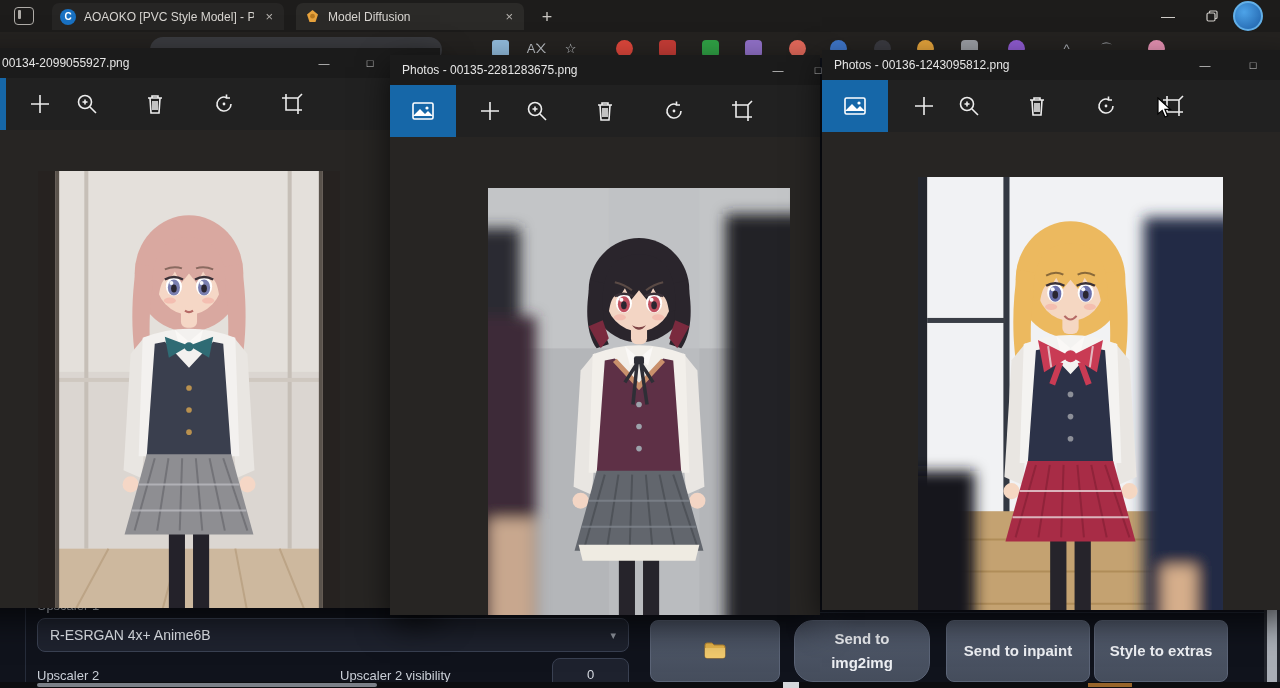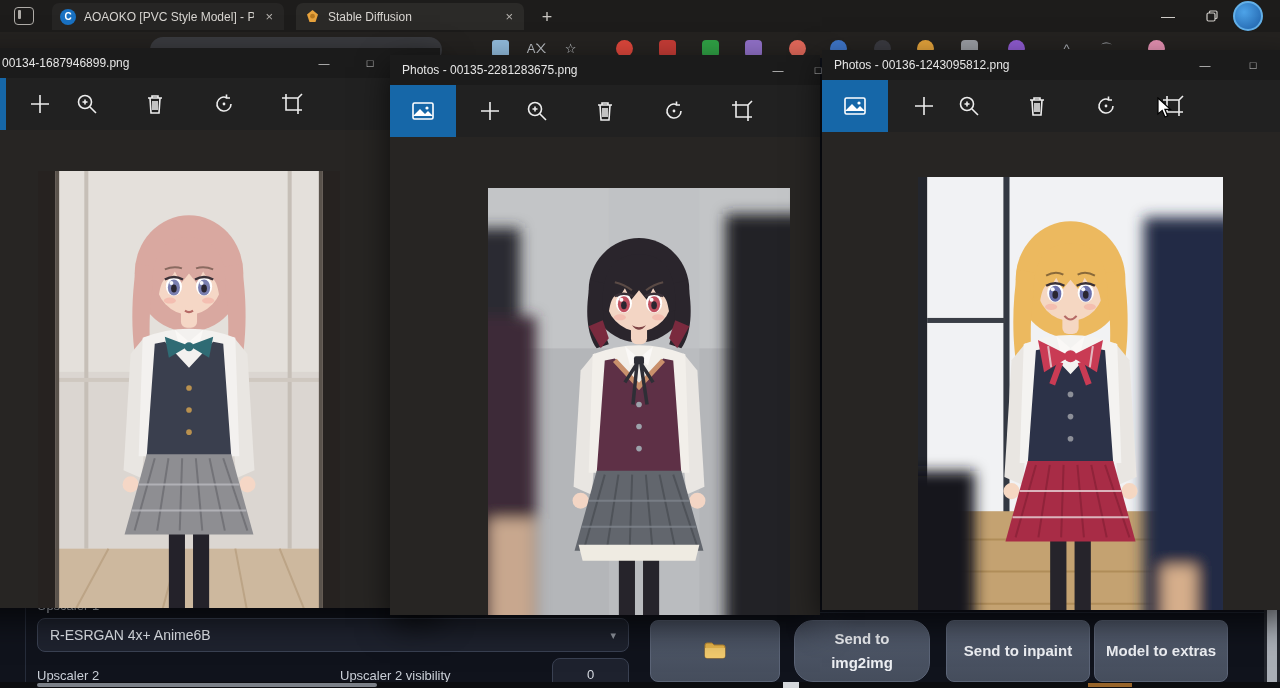--- a/index.html
+++ b/index.html
@@ -67,21 +67,21 @@
       <span class="tlabel">AOAOKO [PVC Style Model] - PV</span>
       <span class="tclose">×</span>
     </div>
     <div class="tab" style="left:296px;width:228px;background:#2B2A28;">
       <span class="favicon" style="background:transparent;">
         <svg width="15" height="15" viewBox="0 0 15 15">
             <path d="M7.5 1 L13 5.5 L10.5 13 L4.5 13 L2 5.5 Z" fill="#E8A33D"></path>
             <circle cx="7.5" cy="7.2" r="2.4" fill="#B97A20"></circle>
           </svg>
       </span>
-      <span class="tlabel">Stable Diffusion</span>
+      <span class="tlabel">Model Diffusion</span>
       <span class="tclose">×</span>
     </div>
     <div id="newtab">+</div>
     <div class="wctl" style="left:1146px;">—</div>
     <div class="wctl" style="left:1190px;">
       <svg width="12" height="12" viewBox="0 0 12 12" fill="none" stroke="#CFCCC8" stroke-width="1.2">
           <rect x="1" y="3" width="8" height="8" rx="1.5"></rect>
           <path d="M3.5 3 V1.8 A1 1 0 0 1 4.5 1 H10 A1 1 0 0 1 11 2 V7.5 A1 1 0 0 1 10 8.5 H9"></path>
         </svg>
     </div>
@@ -124,30 +124,30 @@
     </div>
     <div id="sd-divider"></div>
     <div class="sdbtn" style="left:650px;width:130px;">
       <svg width="22" height="18" viewBox="0 0 22 18">
           <path d="M1 3 a2 2 0 0 1 2-2 h5 l2 2 h9 a2 2 0 0 1 2 2 v9 a2 2 0 0 1-2 2 h-16 a2 2 0 0 1-2-2 Z" fill="#E8B64C" stroke="#B8862E" stroke-width="1"></path>
           <path d="M1 6 h20 v8 a2 2 0 0 1-2 2 h-16 a2 2 0 0 1-2-2 Z" fill="#F3CB6E"></path>
         </svg>
     </div>
     <div class="sdbtn" style="left:794px;width:136px;border-radius:19px;">Send to img2img</div>
     <div class="sdbtn" style="left:946px;width:144px;">Send to inpaint</div>
-    <div class="sdbtn" style="left:1094px;width:134px;">Model to extras</div>
+    <div class="sdbtn" style="left:1094px;width:134px;">Style to extras</div>
     <div id="vscroll">
       <div class="thumb"></div>
 
     </div>
   </div>
 
   <div class="pwin" style="left:-60px;top:48px;width:500px;height:560px;z-index:3;">
     <div class="ptitle">
-      <span class="pt-text" style="left:62px;">00134-1687946899.png</span>
+      <span class="pt-text" style="left:62px;">00134-2099055927.png</span>
       <span class="pctl" style="left:364px;">—</span>
       <span class="pctl" style="left:410px;">□</span>
     </div>
     <div class="ptool">
       <div class="seeall">
         
       </div>
       <div class="ticon" style="left:84px;">
           <svg width="26" height="26" viewBox="0 0 26 26" stroke="#EDEDED" stroke-width="1.6">
             <path d="M13 4 V22 M4 13 H22"></path>

